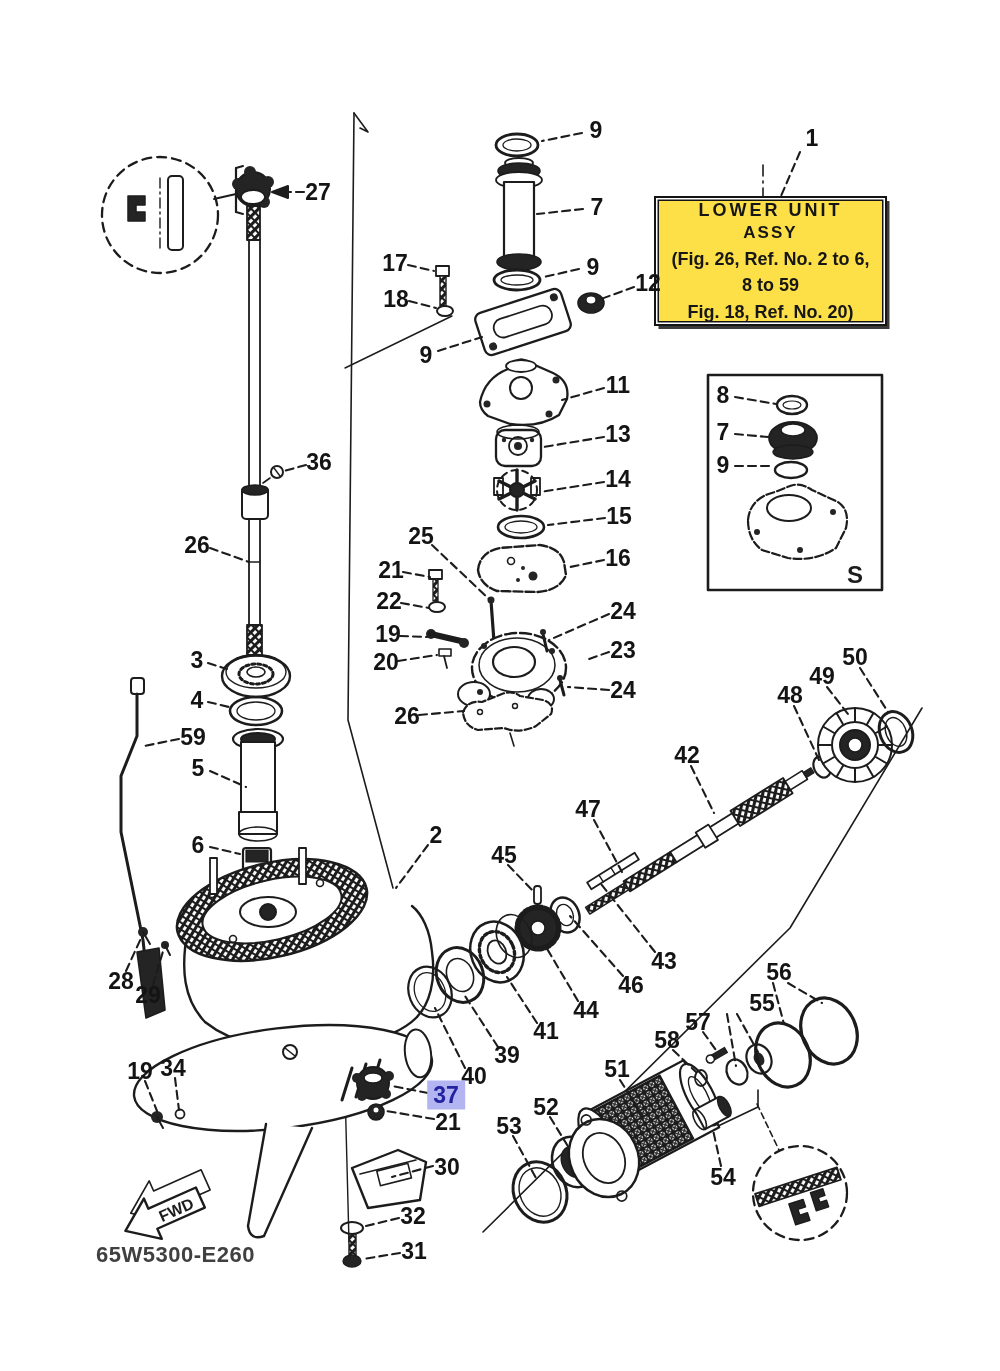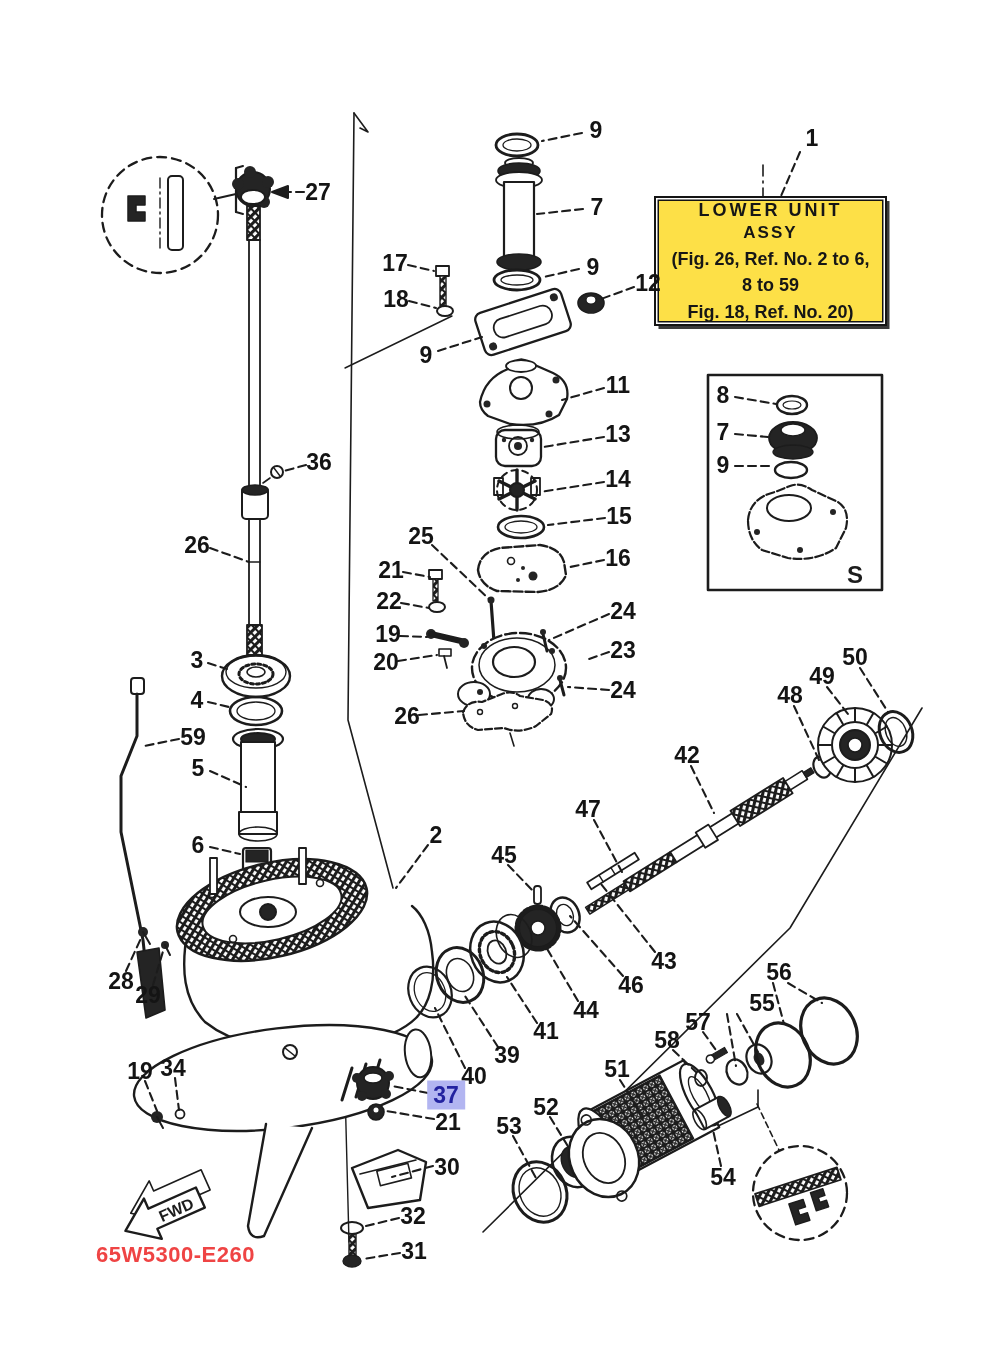--- a/index.html
+++ b/index.html
@@ -11,21 +11,21 @@
   .callout.hl{background:#b2b5f1;color:#2323a0;padding:3px 6px;}
   .assy-box{position:absolute;left:654px;top:196px;width:229px;height:126px;background:#fde047;
             border:2.5px solid #141414;
             box-shadow:inset 0 0 0 1.5px #fff, inset 0 0 0 3px #141414, 3.5px 4px 0 -1px #3a3a3a;
             display:flex;flex-direction:column;justify-content:center;
             text-align:center;}
   .assy-title{font-weight:700;font-size:18px;letter-spacing:3px;line-height:1.25;}
   .assy-sub{font-weight:700;font-size:17px;letter-spacing:2px;margin-top:2px;line-height:1.2;}
   .assy-note{font-weight:700;font-size:18px;line-height:1.25;margin-top:4px;}
   .code-label{position:absolute;left:96px;top:1242px;font-weight:700;font-size:22px;
-              color:#ef4444;letter-spacing:0.5px;}
+              color:#404040;letter-spacing:0.5px;}
 </style>
 </head>
 <body>
 
 <div class="stage">
 
   <svg width="1000" height="1371" viewBox="0 0 1000 1371" fill="none" stroke="#1c1c1c" stroke-width="2" stroke-linecap="round" stroke-linejoin="round">
     <defs>
       <pattern id="hatch" patternUnits="userSpaceOnUse" width="6" height="6" patternTransform="rotate(45)">
         <rect width="6" height="6" fill="#ffffff"></rect>

